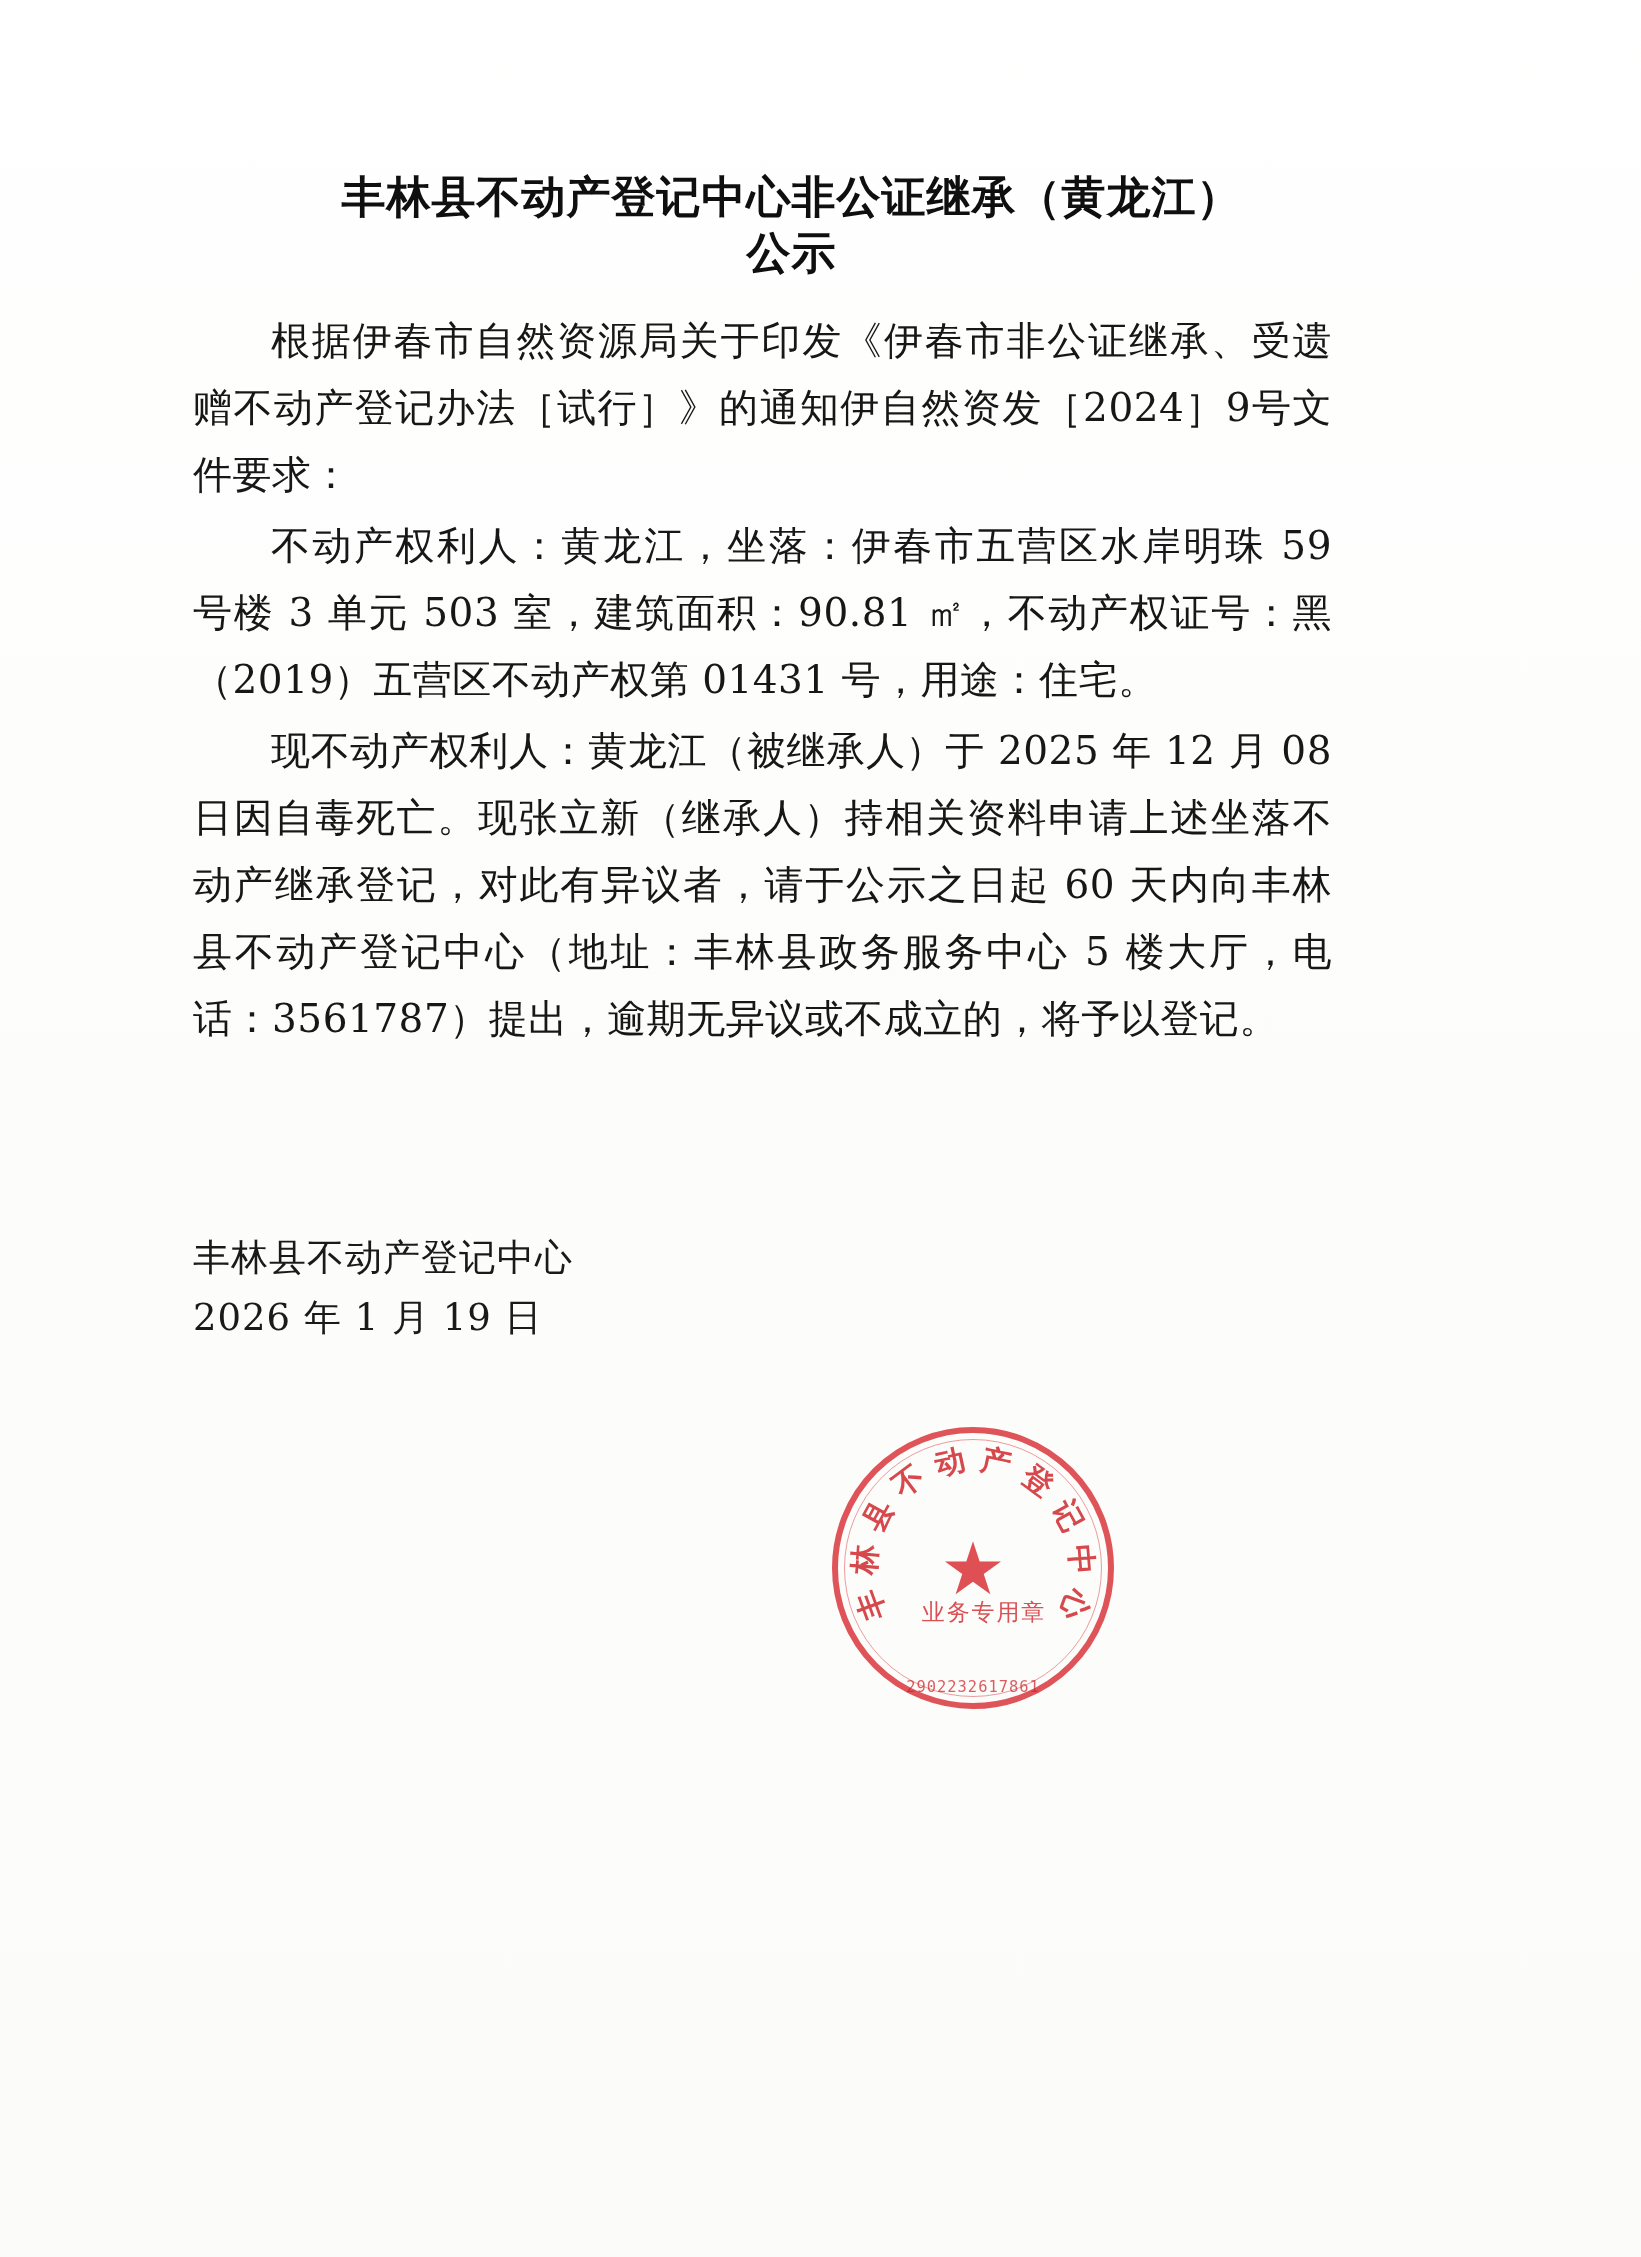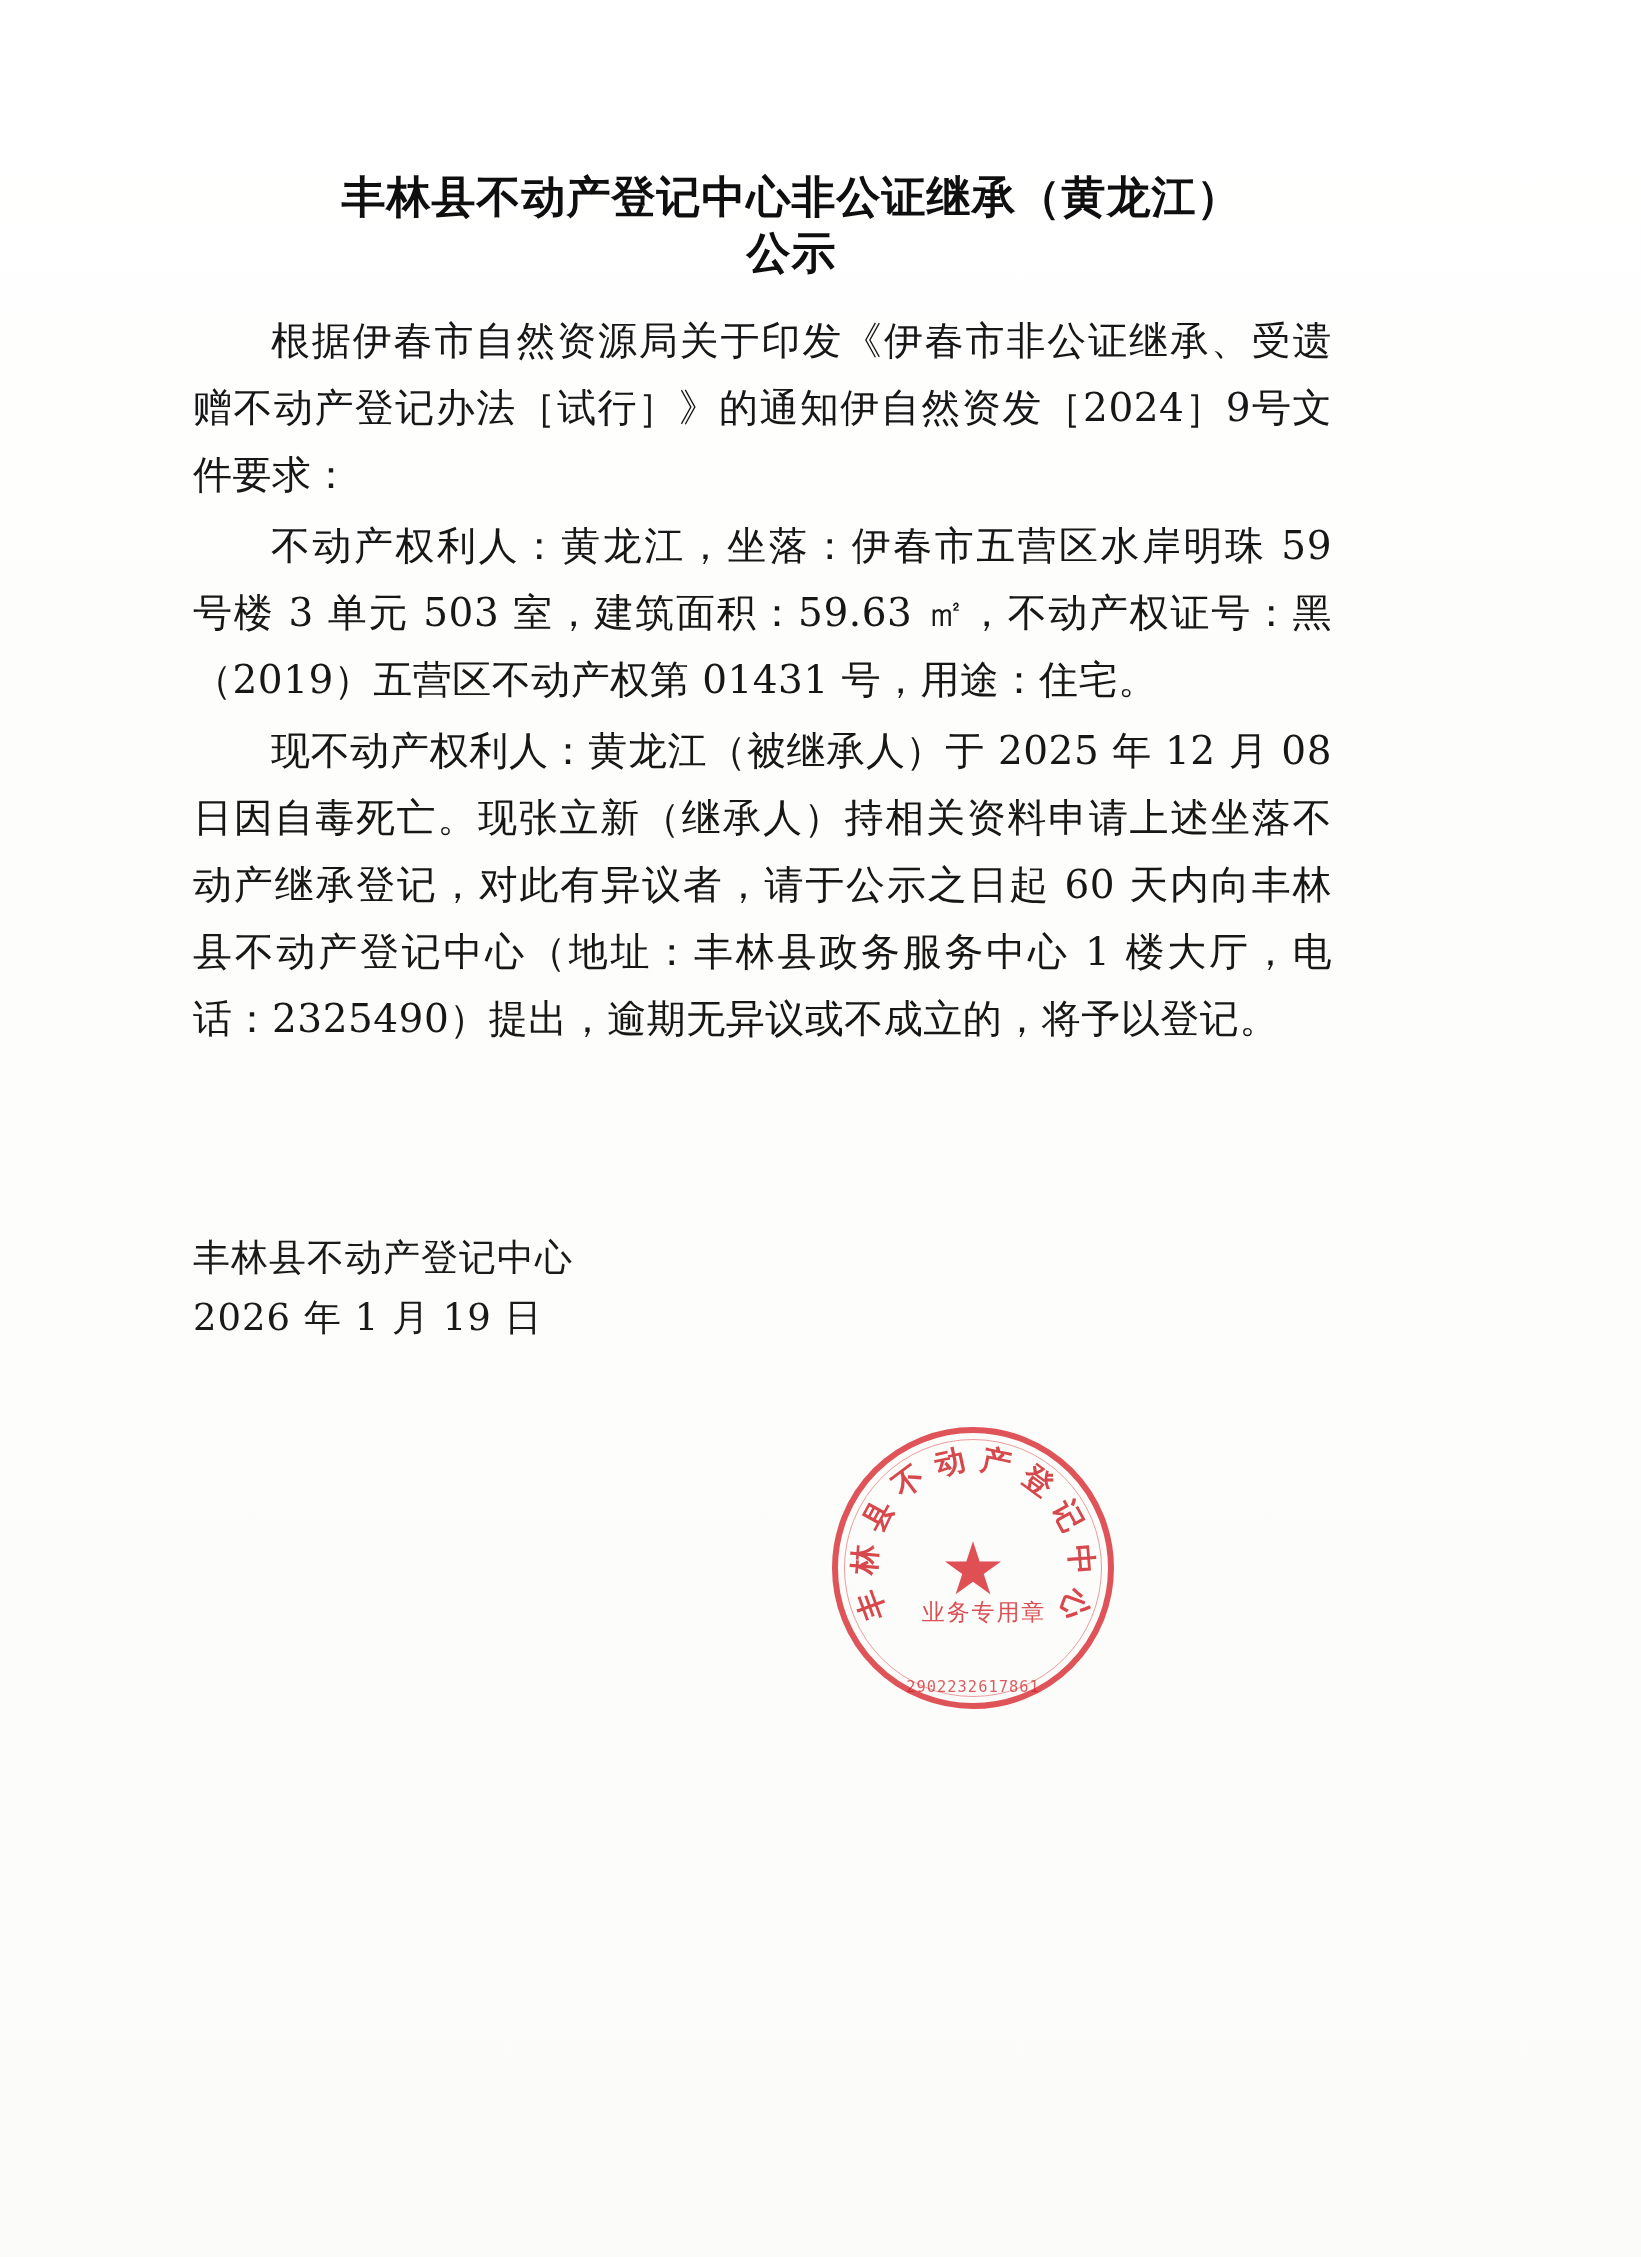--- a/index.html
+++ b/index.html
@@ -164,22 +164,22 @@
 
   <div class="content">
 
     <h1 class="doc-title">
       <span>丰林县不动产登记中心非公证继承（黄龙江）</span>
       <span class="line2">公示</span>
     </h1>
 
     <div class="body-block">
       <p class="para">根据伊春市自然资源局关于印发《伊春市非公证继承、受遗赠不动产登记办法［试行］》的通知伊自然资发［2024］9号文件要求：</p>
-      <p class="para">不动产权利人：黄龙江，坐落：伊春市五营区水岸明珠 59 号楼 3 单元 503 室，建筑面积：59.63 ㎡，不动产权证号：黑（2019）五营区不动产权第 01431 号，用途：住宅。</p>
-      <p class="para">现不动产权利人：黄龙江（被继承人）于 2025 年 12 月 08 日因自毒死亡。现张立新（继承人）持相关资料申请上述坐落不动产继承登记，对此有异议者，请于公示之日起 60 天内向丰林县不动产登记中心（地址：丰林县政务服务中心 1 楼大厅，电话：2325490）提出，逾期无异议或不成立的，将予以登记。</p>
+      <p class="para">不动产权利人：黄龙江，坐落：伊春市五营区水岸明珠 59 号楼 3 单元 503 室，建筑面积：90.81 ㎡，不动产权证号：黑（2019）五营区不动产权第 01431 号，用途：住宅。</p>
+      <p class="para">现不动产权利人：黄龙江（被继承人）于 2025 年 12 月 08 日因自毒死亡。现张立新（继承人）持相关资料申请上述坐落不动产继承登记，对此有异议者，请于公示之日起 60 天内向丰林县不动产登记中心（地址：丰林县政务服务中心 5 楼大厅，电话：3561787）提出，逾期无异议或不成立的，将予以登记。</p>
 
       <div class="spacer"></div>
 
     </div>
 
     <div class="signature">
       <div>丰林县不动产登记中心</div>
       <div>2026 年 1 月 19 日</div>
     </div>
 

